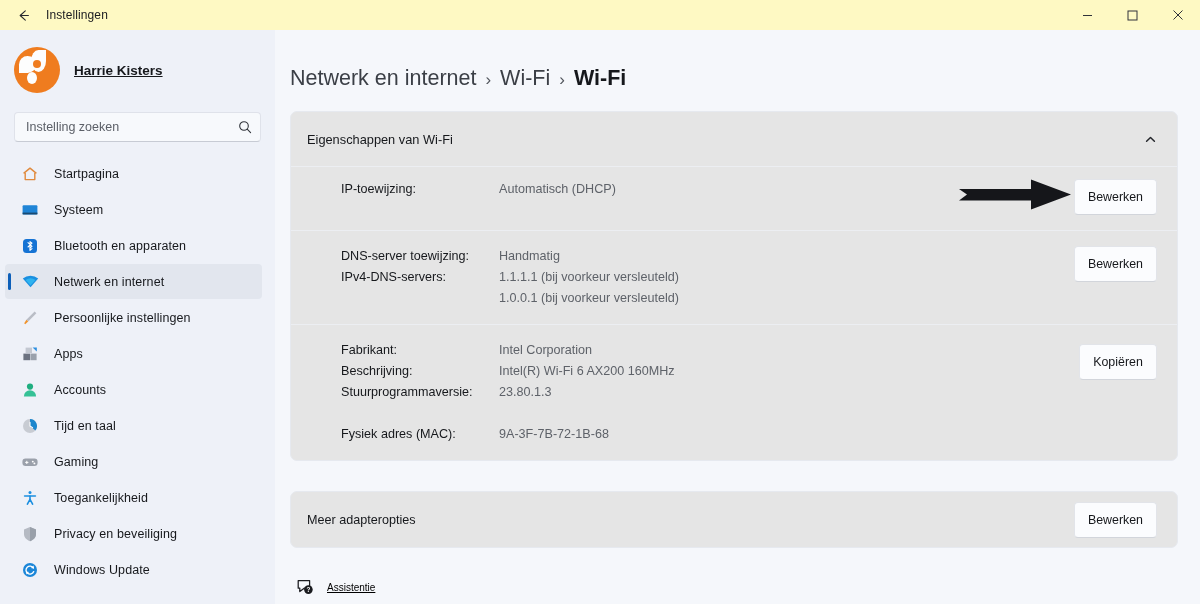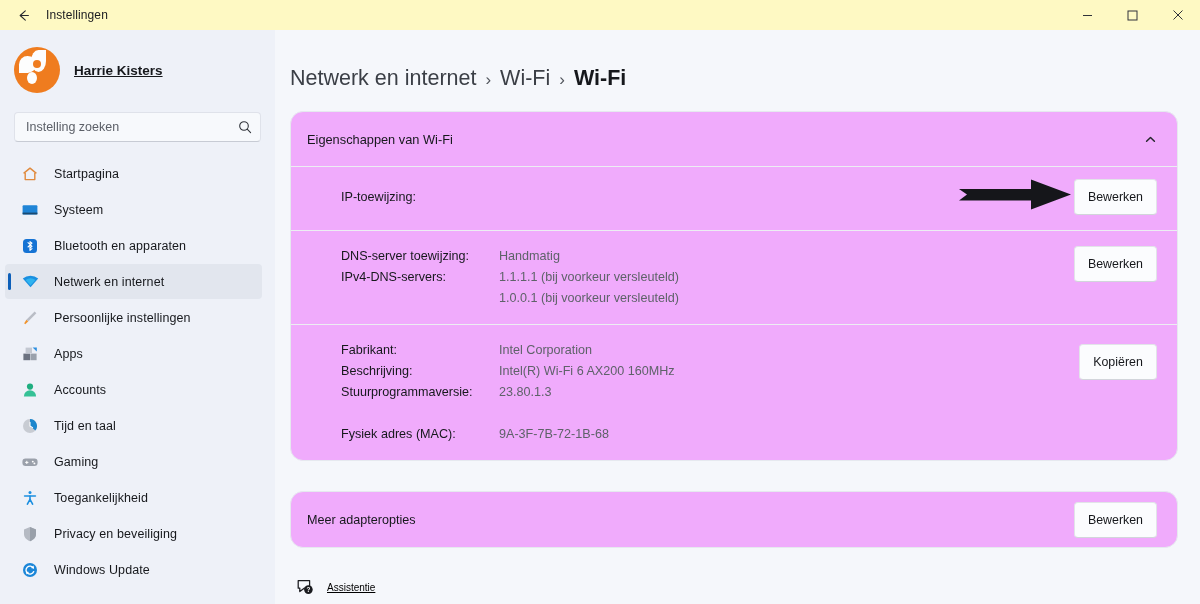--- a/index.html
+++ b/index.html
@@ -104,23 +104,23 @@
   }
   .breadcrumb {
     display: flex; align-items: baseline; gap: 9px;
     padding: 36px 0 20px 0;
   }
   .crumb { font-size: 21.5px; color: #3b3f46; }
   .crumb.current { font-weight: bold; color: #16181c; }
   .crumb-sep { font-size: 17px; color: #52565d; }
 
   .card {
-    background: #f0abfc;
+    background: #e5e5e5;
     border: 1px solid #e6e9ef;
-    border-radius: 13px;
+    border-radius: 7px;
   }
   .card-header {
     height: 55px; display: flex; align-items: center;
     padding: 0 20px 0 16px;
     border-bottom: 1px solid #eceef2;
   }
   .card-header .ch-title { flex: 1 1 auto; font-size: 12.8px; color: #16181c; }
   .chev { color: #24262b; display: flex; }
 
   .row {
@@ -141,21 +141,21 @@
     min-width: 78px; height: 36px;
     background: #fbfcfe;
     border: 1px solid #e2e4e9; border-bottom-color: #d2d5db;
     border-radius: 4px;
     font-family: inherit; font-size: 12.4px; color: #16181c;
     padding: 0 13px;
     display: flex; align-items: center; justify-content: center;
     white-space: nowrap;
   }
 
-  .row-ip { align-items: center; padding-top: 12px; }
+  .row-ip { padding-top: 12px; }
   .row-ip .fields { align-items: center; }
 
   .card-more {
     margin-top: 30px;
     height: 57px; display: flex; align-items: center;
     padding: 0 20px 0 16px;
   }
   .card-more .cm-title { flex: 1 1 auto; font-size: 12.6px; color: #16181c; }
 
   .helprow { display: flex; align-items: center; gap: 12px; margin-top: 30px; padding-left: 6px; }
@@ -380,20 +380,23 @@
               <path d="M2.6 8.2 L6.5 4.5 L10.4 8.2"></path>
             </svg>
           </span>
         </div>
 
         <div class="row row-ip">
           <div class="fields">
             <div class="labels">
               <div class="lbl">IP-toewijzing:</div>
             </div>
+            <div class="values">
+              <div class="val">Automatisch (DHCP)</div>
+            </div>
           </div>
           <div class="btn-wrap">
             <button class="btn">Bewerken</button>
           </div>
           <div class="anno-arrow">
             <svg width="115" height="34" viewBox="0 0 115 34">
               <path d="M0 11 L8 16.6 L0 22.4 L72 22.4 L72 31.5 L112 16.6 L72 1.6 L72 11 Z" fill="#15161a"></path>
             </svg>
           </div>
         </div>

